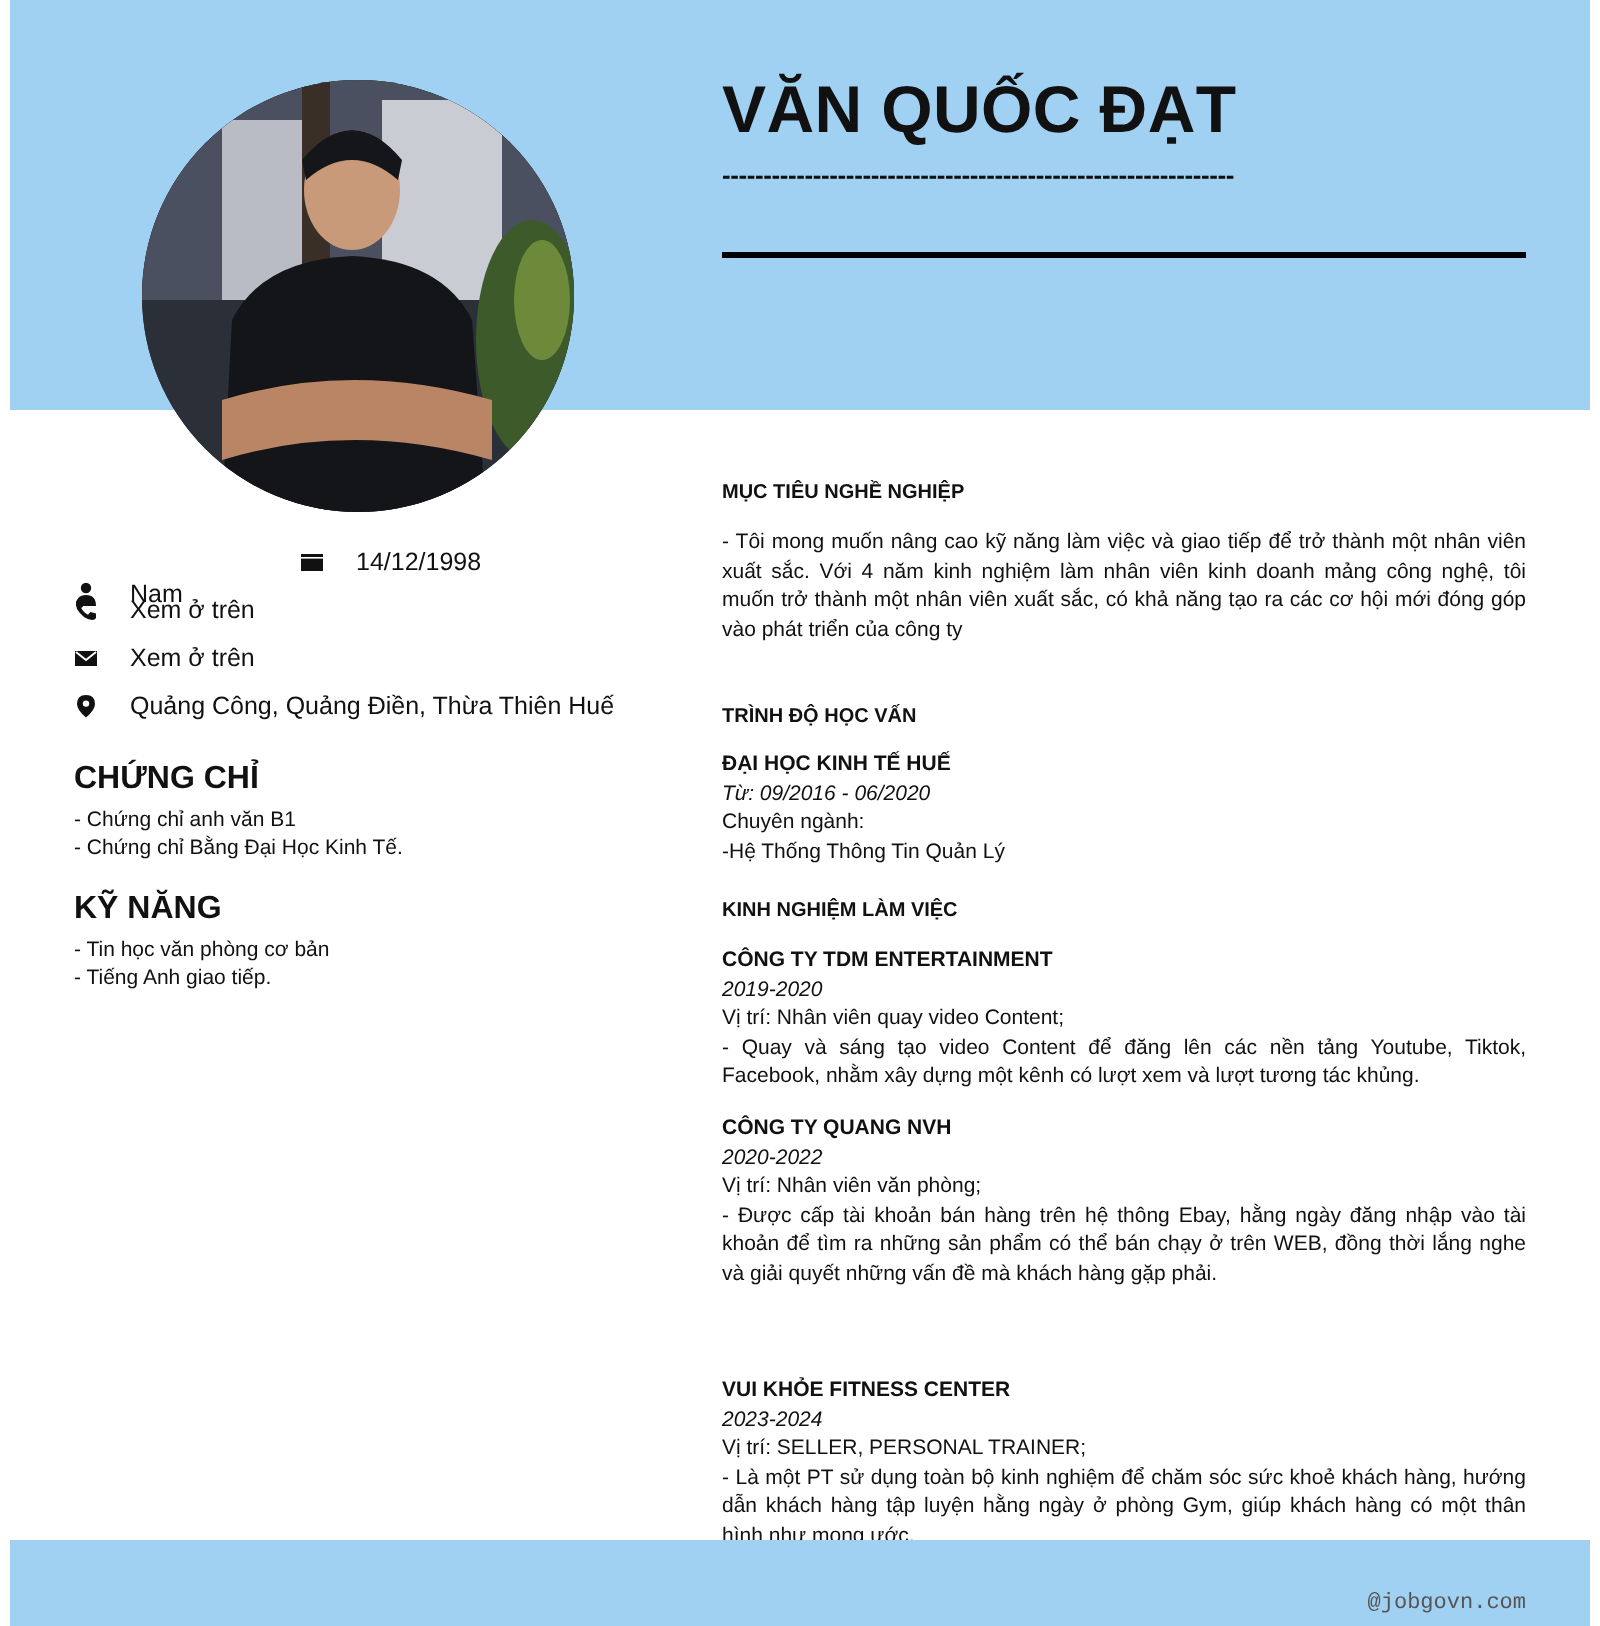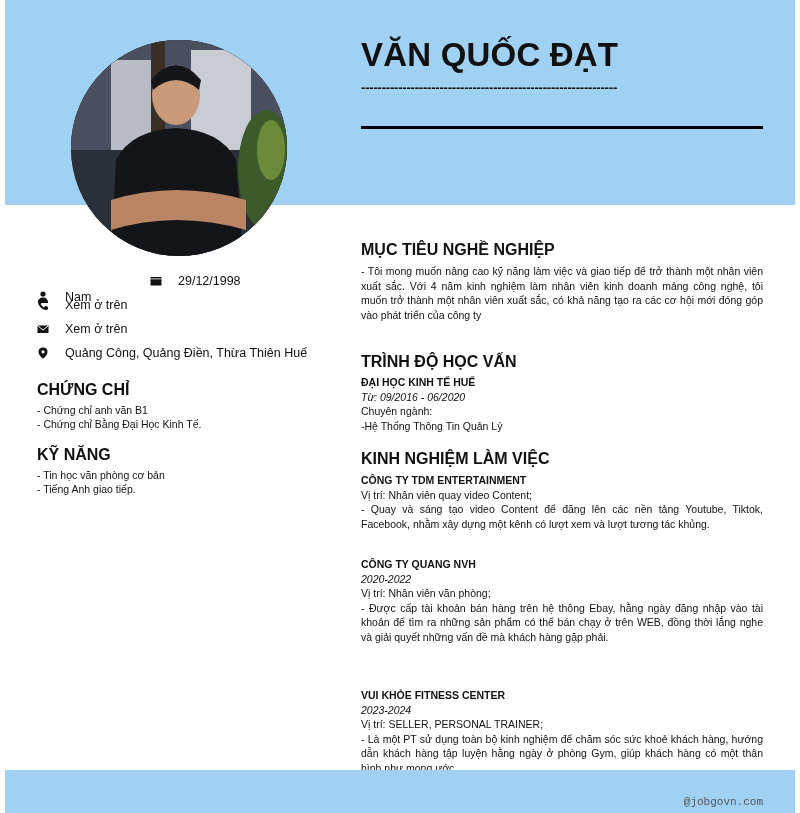--- a/index.html
+++ b/index.html
@@ -16,21 +16,21 @@
   .dashes { position:absolute; left:361px; top:80px; font-size:13px; font-weight:bold; letter-spacing:-0.2px; white-space:nowrap; }
   .rule { position:absolute; left:361px; top:126px; width:402px; height:3px; background:#000; }
 
   .contact { position:absolute; left:37px; font-size:12.5px; display:flex; align-items:center; }
   .contact .ic { width:12px; height:12px; display:inline-flex; align-items:center; justify-content:center; margin-right:16px; }
   .contact .ic svg { width:12px; height:12px; }
 
   .lh { position:absolute; left:37px; font-size:16px; font-weight:bold; margin:0; }
   .litem { position:absolute; left:37px; font-size:10.5px; }
 
-  .rh { position:absolute; left:361px; font-size:16px; font-weight:bold; margin:0; }
+  .rh { position:absolute; left:361px; font-size:10px; font-weight:bold; margin:0; }
   .block { position:absolute; left:361px; width:402px; font-size:10.5px; line-height:14.5px; }
   .block .t { font-weight:bold; }
   .block .d { font-style:italic; }
   .just { text-align:justify; }
 </style>
 </head>
 <body>
 
 <div class="header-band"></div>
 
@@ -63,21 +63,21 @@
   </span>
   <span>Nam</span>
 </div>
 <div class="contact" style="top:274px; left:150px;">
   <span class="ic">
     <svg viewBox="0 0 12 12">
         <rect x="0.5" y="2" width="11" height="8.5" fill="#111"></rect>
         <rect x="0.5" y="3.5" width="11" height="0.8" fill="#fff"></rect>
       </svg>
   </span>
-  <span>29/12/1998</span>
+  <span>14/12/1998</span>
 </div>
 <div class="contact" style="top:298px;">
   <span class="ic">
     <svg viewBox="0 0 12 12">
         <path d="M2 1 L4.2 1 L5 3.8 L3.6 5 Q4.8 7.4 7 8.4 L8.2 7 L11 7.8 L11 10 Q10.5 11 9 11 Q4.5 10.5 1.5 5.5 Q1 3.5 1 2.5 Q1 1 2 1 Z" fill="#111"></path>
       </svg>
   </span>
   <span>Xem ở trên</span>
 </div>
 <div class="contact" style="top:322px;">
@@ -115,20 +115,21 @@
   <div class="t">ĐẠI HỌC KINH TẾ HUẾ</div>
   <div class="d">Từ: 09/2016 - 06/2020</div>
   <div>Chuyên ngành:</div>
   <div>-Hệ Thống Thông Tin Quản Lý</div>
 </div>
 
 <h2 class="rh" style="top:450px;">KINH NGHIỆM LÀM VIỆC</h2>
 
 <div class="block" style="top:473px;">
   <div class="t">CÔNG TY TDM ENTERTAINMENT</div>
+  <div class="d">2019-2020</div>
   <div>Vị trí: Nhân viên quay video Content;</div>
   <div class="just">-    Quay và sáng tạo video Content để đăng lên các nền tảng Youtube, Tiktok, Facebook, nhằm xây dựng một kênh có lượt xem và lượt tương tác khủng.</div>
 </div>
 
 <div class="block" style="top:557px;">
   <div class="t">CÔNG TY QUANG NVH</div>
   <div class="d">2020-2022</div>
   <div>Vị trí: Nhân viên văn phòng;</div>
   <div class="just">-      Được cấp tài khoản bán hàng trên hệ thông Ebay, hằng ngày đăng nhập vào tài khoản để tìm ra những sản phẩm có thể bán chạy ở trên WEB, đồng thời lắng nghe và giải quyết những vấn đề mà khách hàng gặp phải.</div>
 </div>

